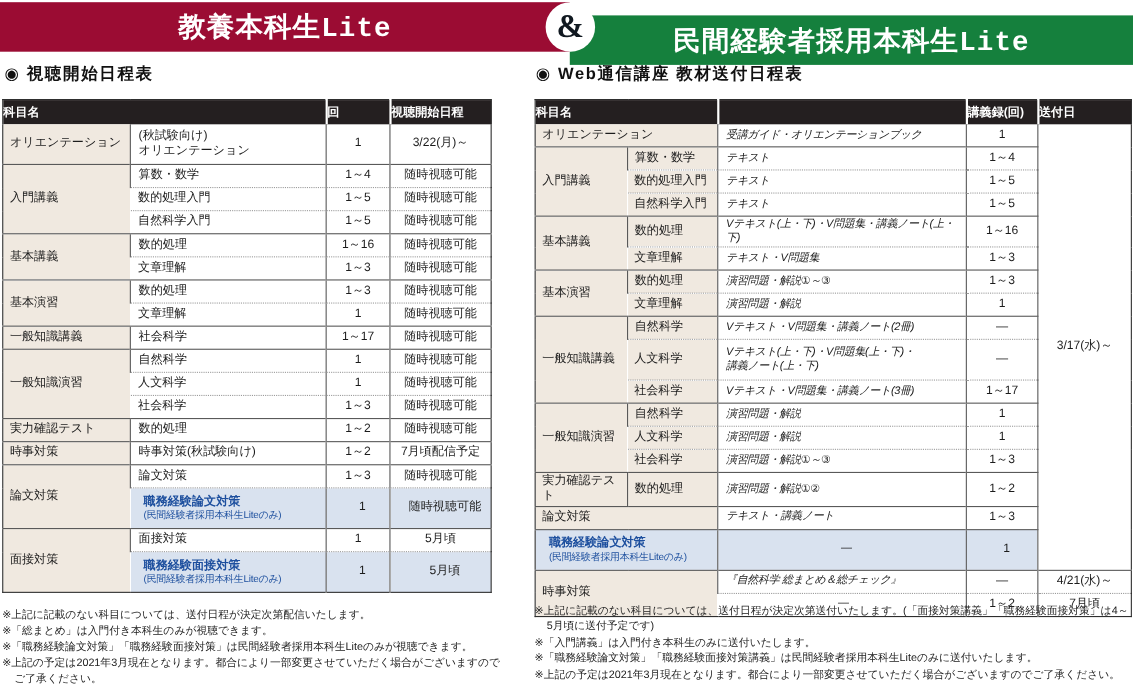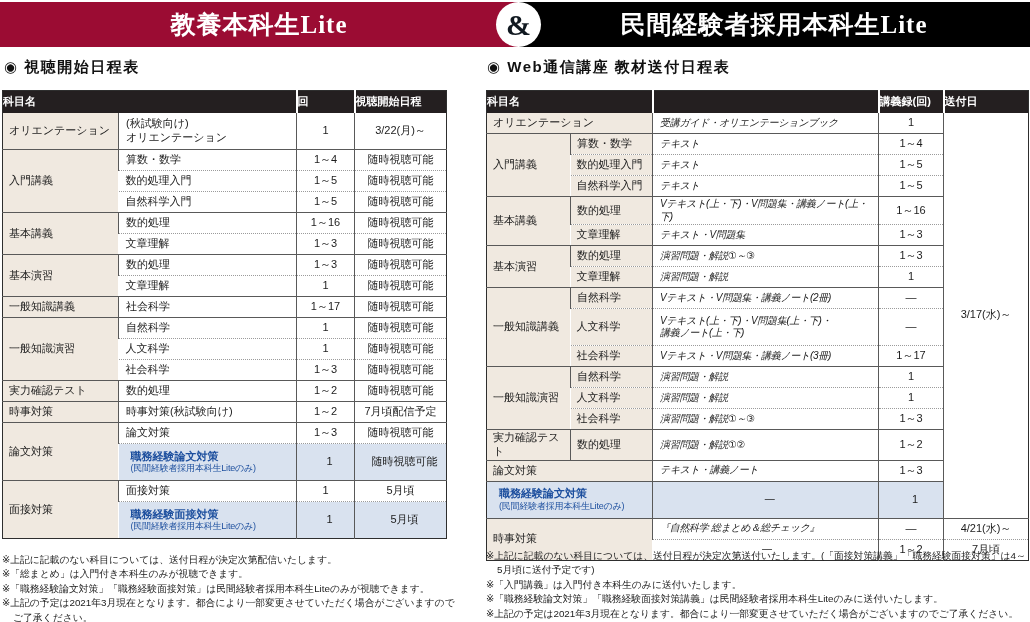--- a/index.html
+++ b/index.html
@@ -3,23 +3,23 @@
 <meta charset="utf-8">
 <style>
   * { margin:0; padding:0; box-sizing:border-box; }
   html,body { width:1030px; height:622px; background:#fff;
     font-family:"Liberation Sans","DejaVu Sans",sans-serif; color:#1c1c1c; }
   .stage { position:relative; width:1030px; height:622px; overflow:hidden; background:#fff; }
 
   
   .banner { position:absolute; top:2px; height:45px; display:flex; align-items:center; justify-content:center; }
   .banner-left  { left:0; width:518px; background:#9b0c33; }
-  .banner-right { left:518px; width:512px; background:#000000; }
+  .banner-right { left:518px; width:512px; background:#15803d;margin-top:12px; }
   .banner-title { color:#fff; font-weight:bold; font-size:25px; letter-spacing:1px; white-space:nowrap; }
-  .banner-title .latin { font-family:Liberation Serif, serif; font-weight:bold; }
+  .banner-title .latin { font-family:Liberation Mono, monospace; font-weight:bold; }
   .amp-badge { position:absolute; top:2px; left:496px; width:45px; height:45px; border-radius:50%;
     background:#fff; display:flex; align-items:center; justify-content:center; z-index:3;
     font-family:"Liberation Serif","DejaVu Serif",serif; font-size:30px; font-weight:bold; color:#101820; }
 
   
   .sec-title { position:absolute; top:58px; font-size:15px; font-weight:bold; letter-spacing:1.5px; color:#111; white-space:nowrap; }
   .sec-title-left  { left:4px; }
   .sec-title-right { left:487px; }
 
   

